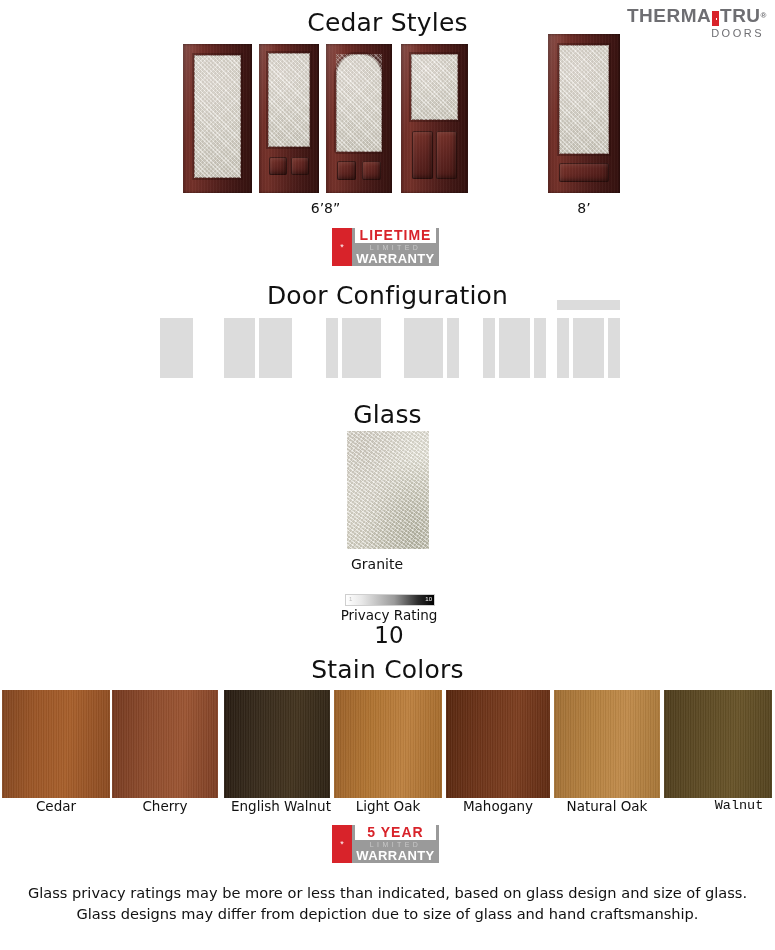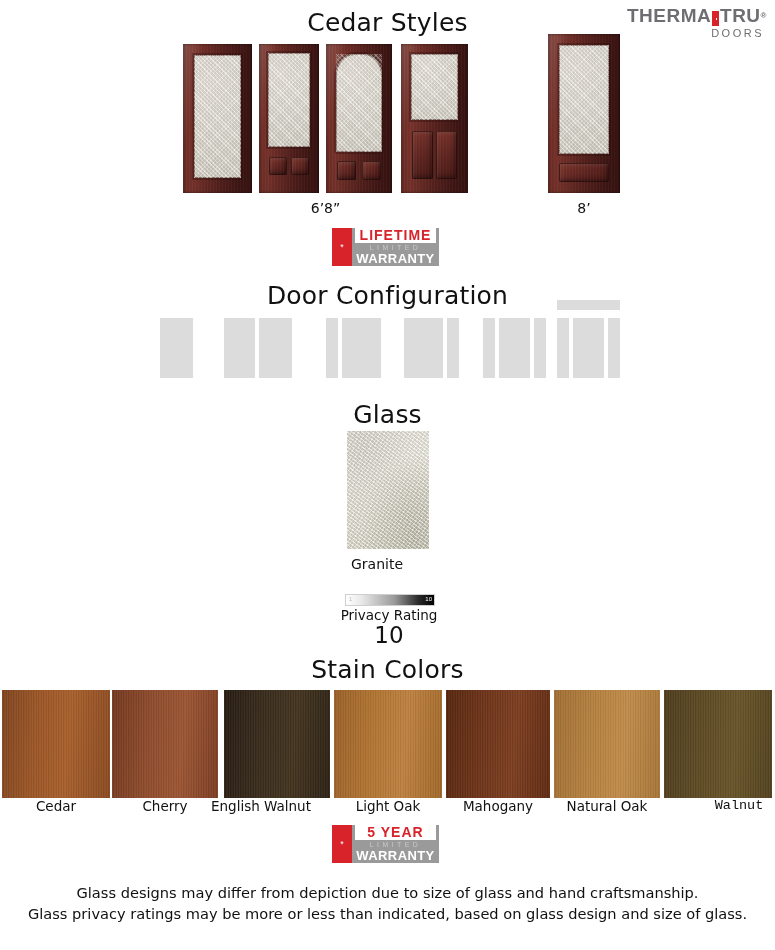--- a/index.html
+++ b/index.html
@@ -206,21 +206,21 @@
 <div class="stain-label" style="position:absolute;left:2px;top:798px;width:108px;">Cedar</div>
 
 <div class="stain" style="left:112px;top:690px;width:106px;height:108px;">
   <div class="sw" style="background:linear-gradient(95deg,#73381f 0%,#8d4b2c 35%,#9b5533 65%,#7b3d23 100%);"></div>
 </div>
 <div class="stain-label" style="position:absolute;left:112px;top:798px;width:106px;">Cherry</div>
 
 <div class="stain" style="left:224px;top:690px;width:106px;height:108px;">
   <div class="sw" style="background:linear-gradient(95deg,#271c12 0%,#382b1c 35%,#43341f 65%,#2c2114 100%);"></div>
 </div>
-<div class="stain-label" style="position:absolute;left:208px;top:798px;width:106px;">English Walnut</div>
+<div class="stain-label" style="position:absolute;left:228px;top:798px;width:106px;">English Walnut</div>
 
 <div class="stain" style="left:334px;top:690px;width:108px;height:108px;">
   <div class="sw" style="background:linear-gradient(95deg,#9a6029 0%,#b07432 35%,#bd8140 65%,#a06729 100%);"></div>
 </div>
 <div class="stain-label" style="position:absolute;left:334px;top:798px;width:108px;">Light Oak</div>
 
 <div class="stain" style="left:446px;top:690px;width:104px;height:108px;">
   <div class="sw" style="background:linear-gradient(95deg,#57260f 0%,#6d3419 35%,#7c3e20 65%,#5e2a12 100%);"></div>
 </div>
 <div class="stain-label" style="position:absolute;left:446px;top:798px;width:104px;">Mahogany</div>
@@ -238,15 +238,15 @@
 <div class="warranty" style="left:332px;top:825px;width:107px;">
   <div class="w-red">*</div>
   <div class="w-body">
     <div class="w-top">5 YEAR</div>
     <div class="w-mid">LIMITED</div>
     <div class="w-bot">WARRANTY</div>
   </div>
 </div>
 
 <div id="note" style="top:882px;">
+  <div>Glass privacy ratings may be more or less than indicated, based on glass design and size of glass.</div>
   <div>Glass designs may differ from depiction due to size of glass and hand craftsmanship.</div>
-  <div>Glass privacy ratings may be more or less than indicated, based on glass design and size of glass.</div>
 </div>
 
 </body></html>

